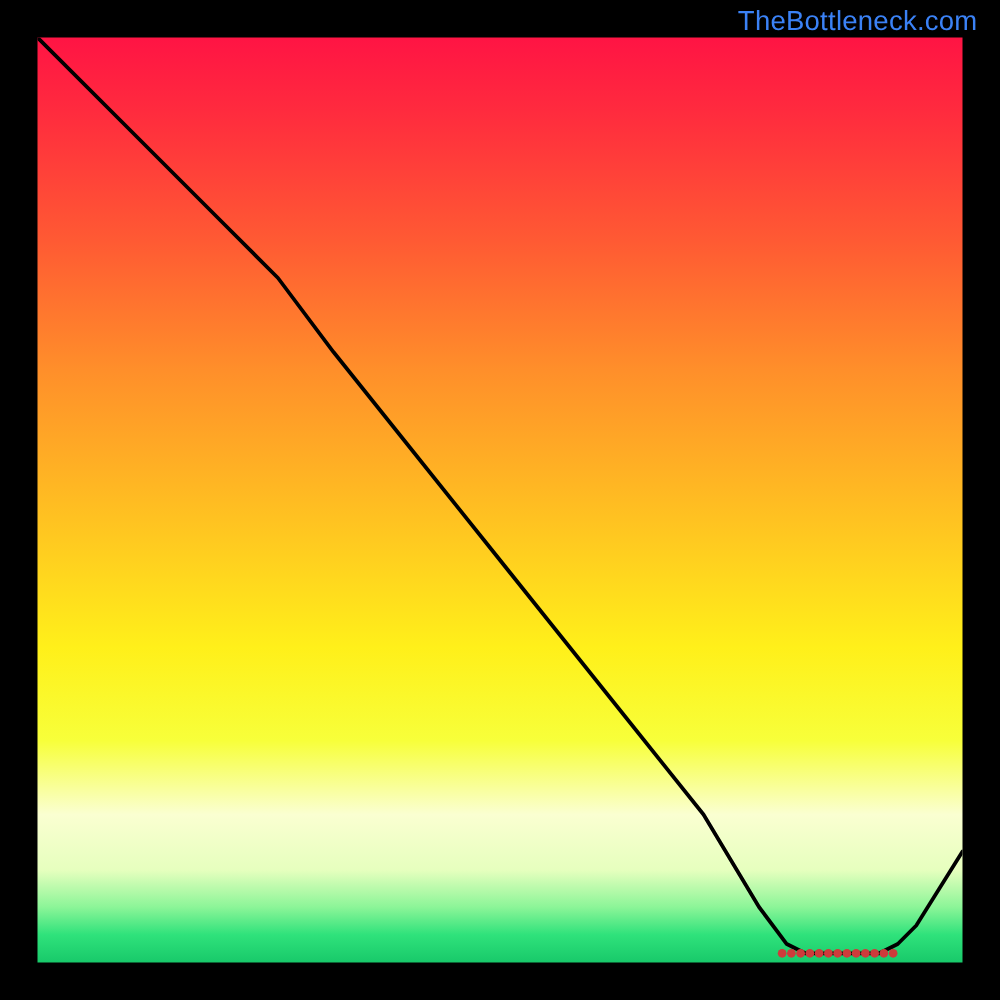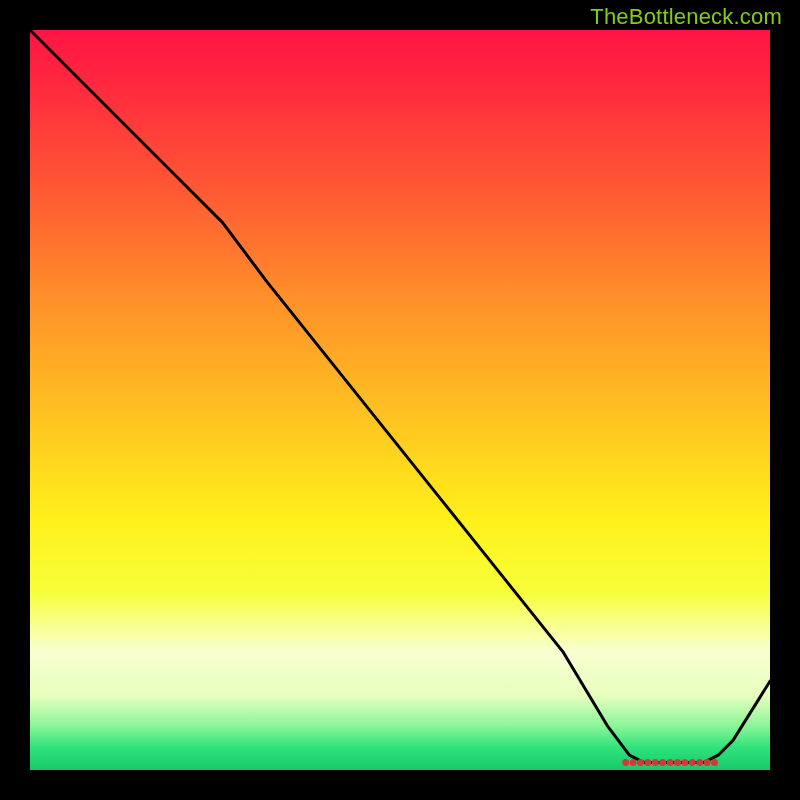--- a/index.html
+++ b/index.html
@@ -14,21 +14,21 @@
   .frame {
     position: relative;
     width: 800px;
     height: 800px;
     background: #000;
   }
   .watermark {
     position: absolute;
     top: 4px;
     right: 18px;
-    color: #84cc16;
+    color: #3b82f6;
     font-size: 22px;
     font-weight: 400;
     letter-spacing: 0.2px;
     z-index: 4;
   }
   .gradient {
     position: absolute;
     left: 30px;
     top: 30px;
     width: 740px;

